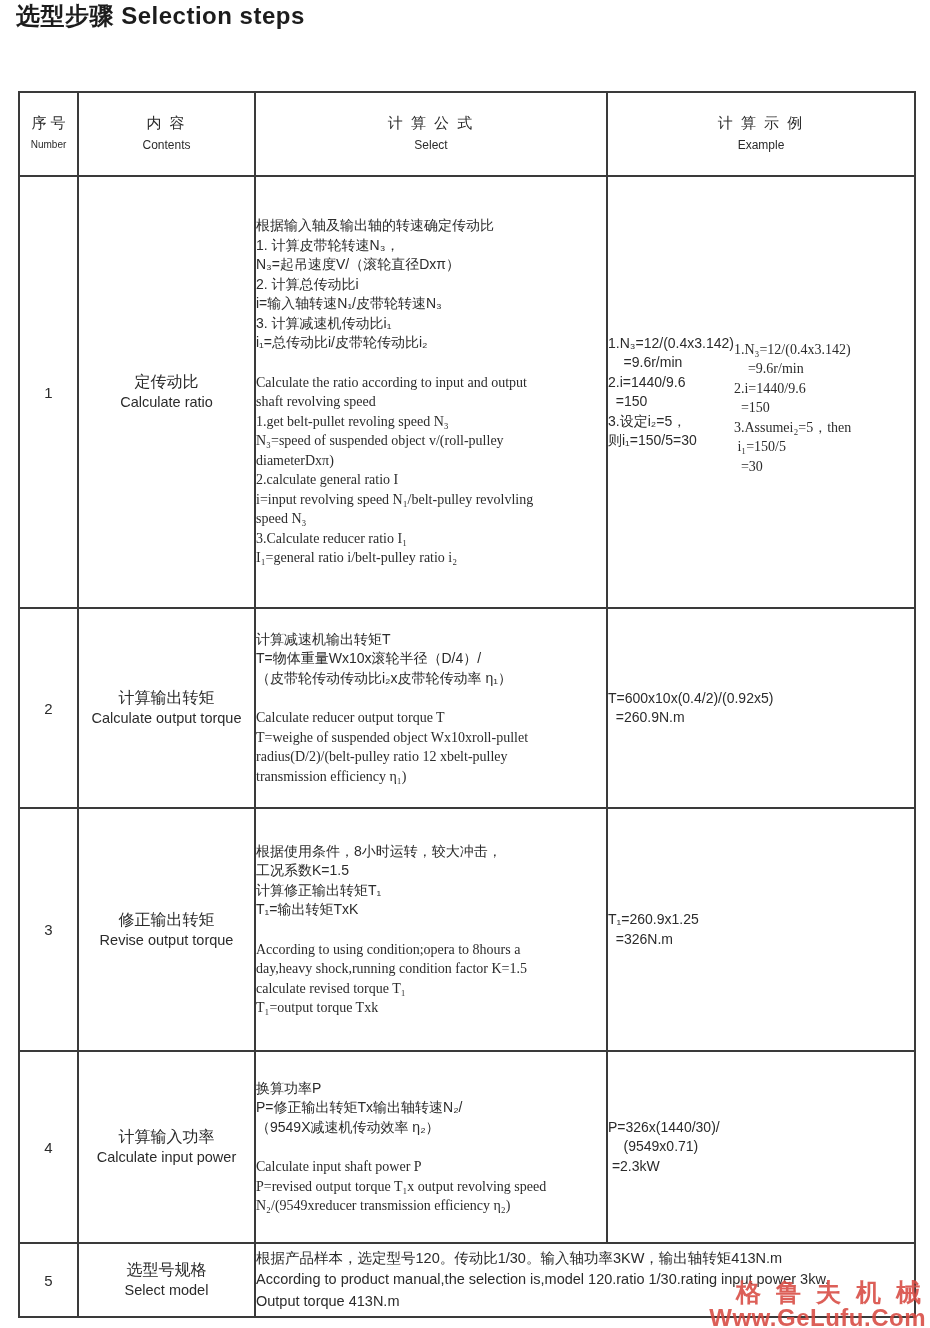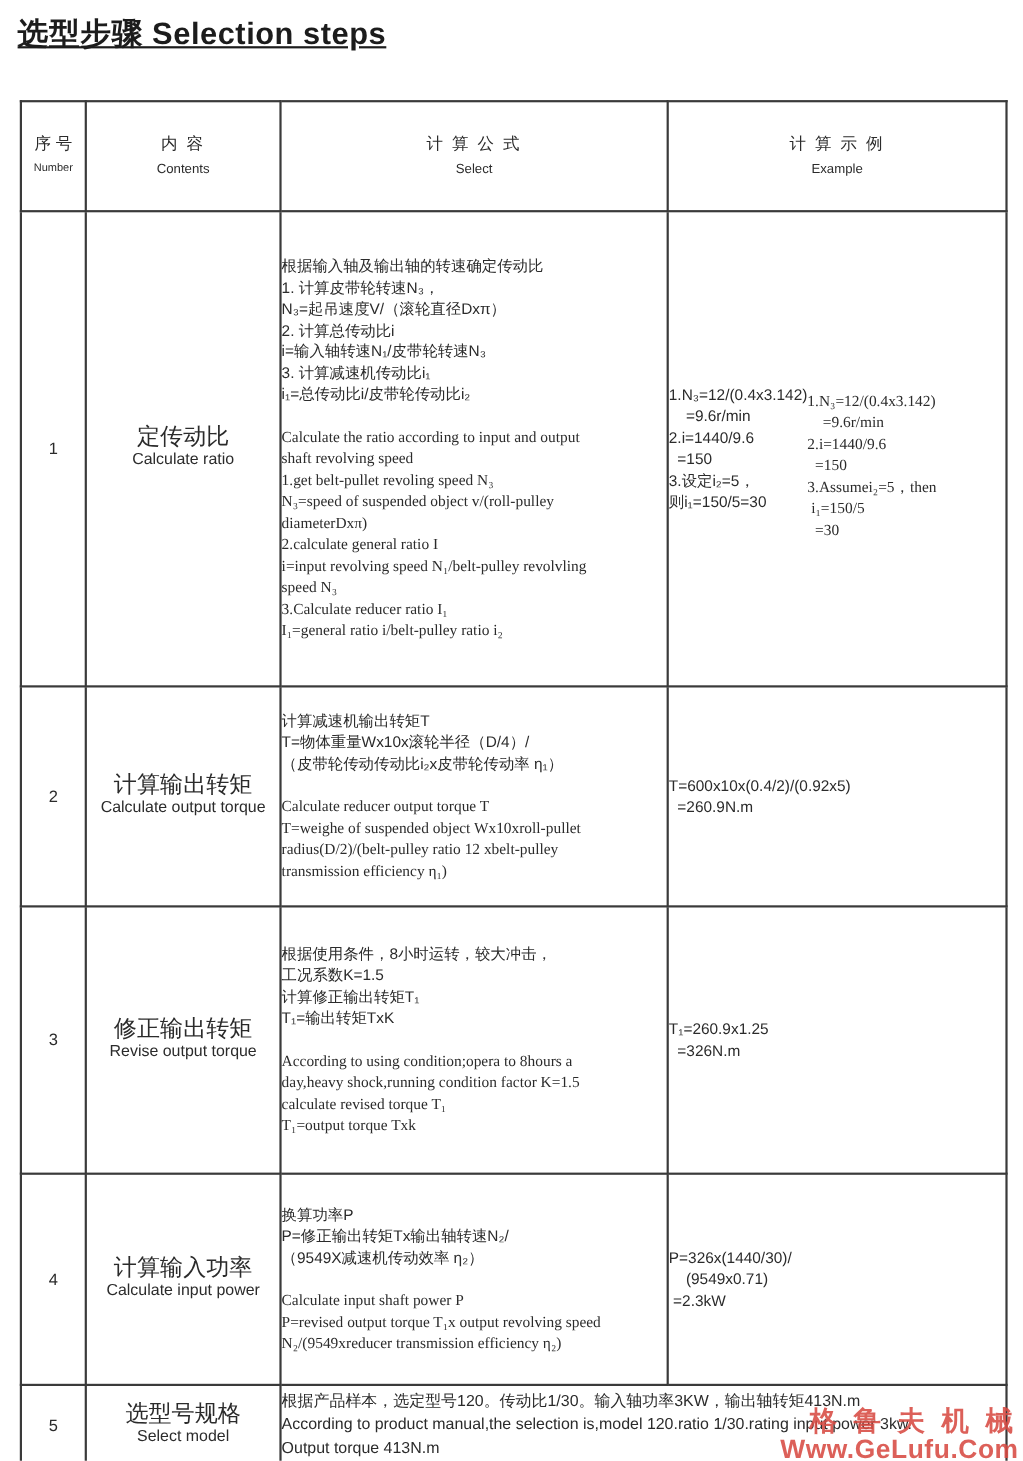--- a/index.html
+++ b/index.html
@@ -5,43 +5,42 @@
   html, body { margin: 0; padding: 0; }
   body {
     width: 930px; height: 1328px;
     background: #ffffff;
     position: relative;
     font-family: "Liberation Sans", "DejaVu Sans", sans-serif;
     color: #2b2b2b;
     overflow: hidden;
   }
   .title {
-    position: absolute; left: 16px; top: 12px;
-    font-size: 28px; font-weight: bold; color: #1c1c1c;
+    position: absolute; left: 16px; top: 0;
+    font-size: 24px; font-weight: bold; color: #1c1c1c;
     letter-spacing: 0.5px;
-    text-decoration: underline;
   }
   table.sel {
     position: absolute; left: 18px; top: 91px;
     width: 896px; table-layout: fixed;
     border-collapse: collapse;
   }
   table.sel td {
     border: 2px solid #3a3a3a;
     vertical-align: middle;
     padding: 0;
   }
   .num { text-align: center; font-size: 15px; }
   .hdr { text-align: center; line-height: 22px; }
   .hdr .cn { font-size: 15px; letter-spacing: 2px; }
   .hdr .en { font-size: 12px; }
   .hdr-num .cn { letter-spacing: 0; }
   .hdr-num .en { font-size: 10px; }
   .content { text-align: center; line-height: 21px; }
-  .content .cn { font-size: 21px; }
+  .content .cn { font-size: 16px; }
   .content .en { font-size: 14.5px; }
   .formula { padding: 8px 6px 8px 14px; font-size: 14px; line-height: 19.5px; }
   .pre { white-space: pre-wrap; }
   .block + .block { margin-top: 20px; font-family: Liberation Serif, serif; }
   .example-cell { font-size: 14px; line-height: 19.5px; }
   .ex-wrap { display: flex; flex-direction: row; align-items: center; }
   .ex-wrap .pre { text-align: left; }
   .gap-lg.block + .block, .block + .gap-lg { margin-top: 32px; }
   .note { padding: 4px 8px 4px 30px; font-size: 14.5px; line-height: 21.5px; }
   .watermark {
@@ -59,21 +58,21 @@
 
 <table class="sel">
   <colgroup>
     <col style="width:59px">
     <col style="width:177px">
     <col style="width:352px">
     <col style="width:308px">
   </colgroup>
 
   <tbody>
-      <tr style="height:100px">
+      <tr style="height:84px">
     <td class="hdr hdr-num">
       <div class="cn">序 号</div>
       <div class="en">Number</div>
     </td>
     <td class="hdr">
       <div class="cn">内  容</div>
       <div class="en">Contents</div>
     </td>
     <td class="hdr">
       <div class="cn">计 算 公 式</div>

